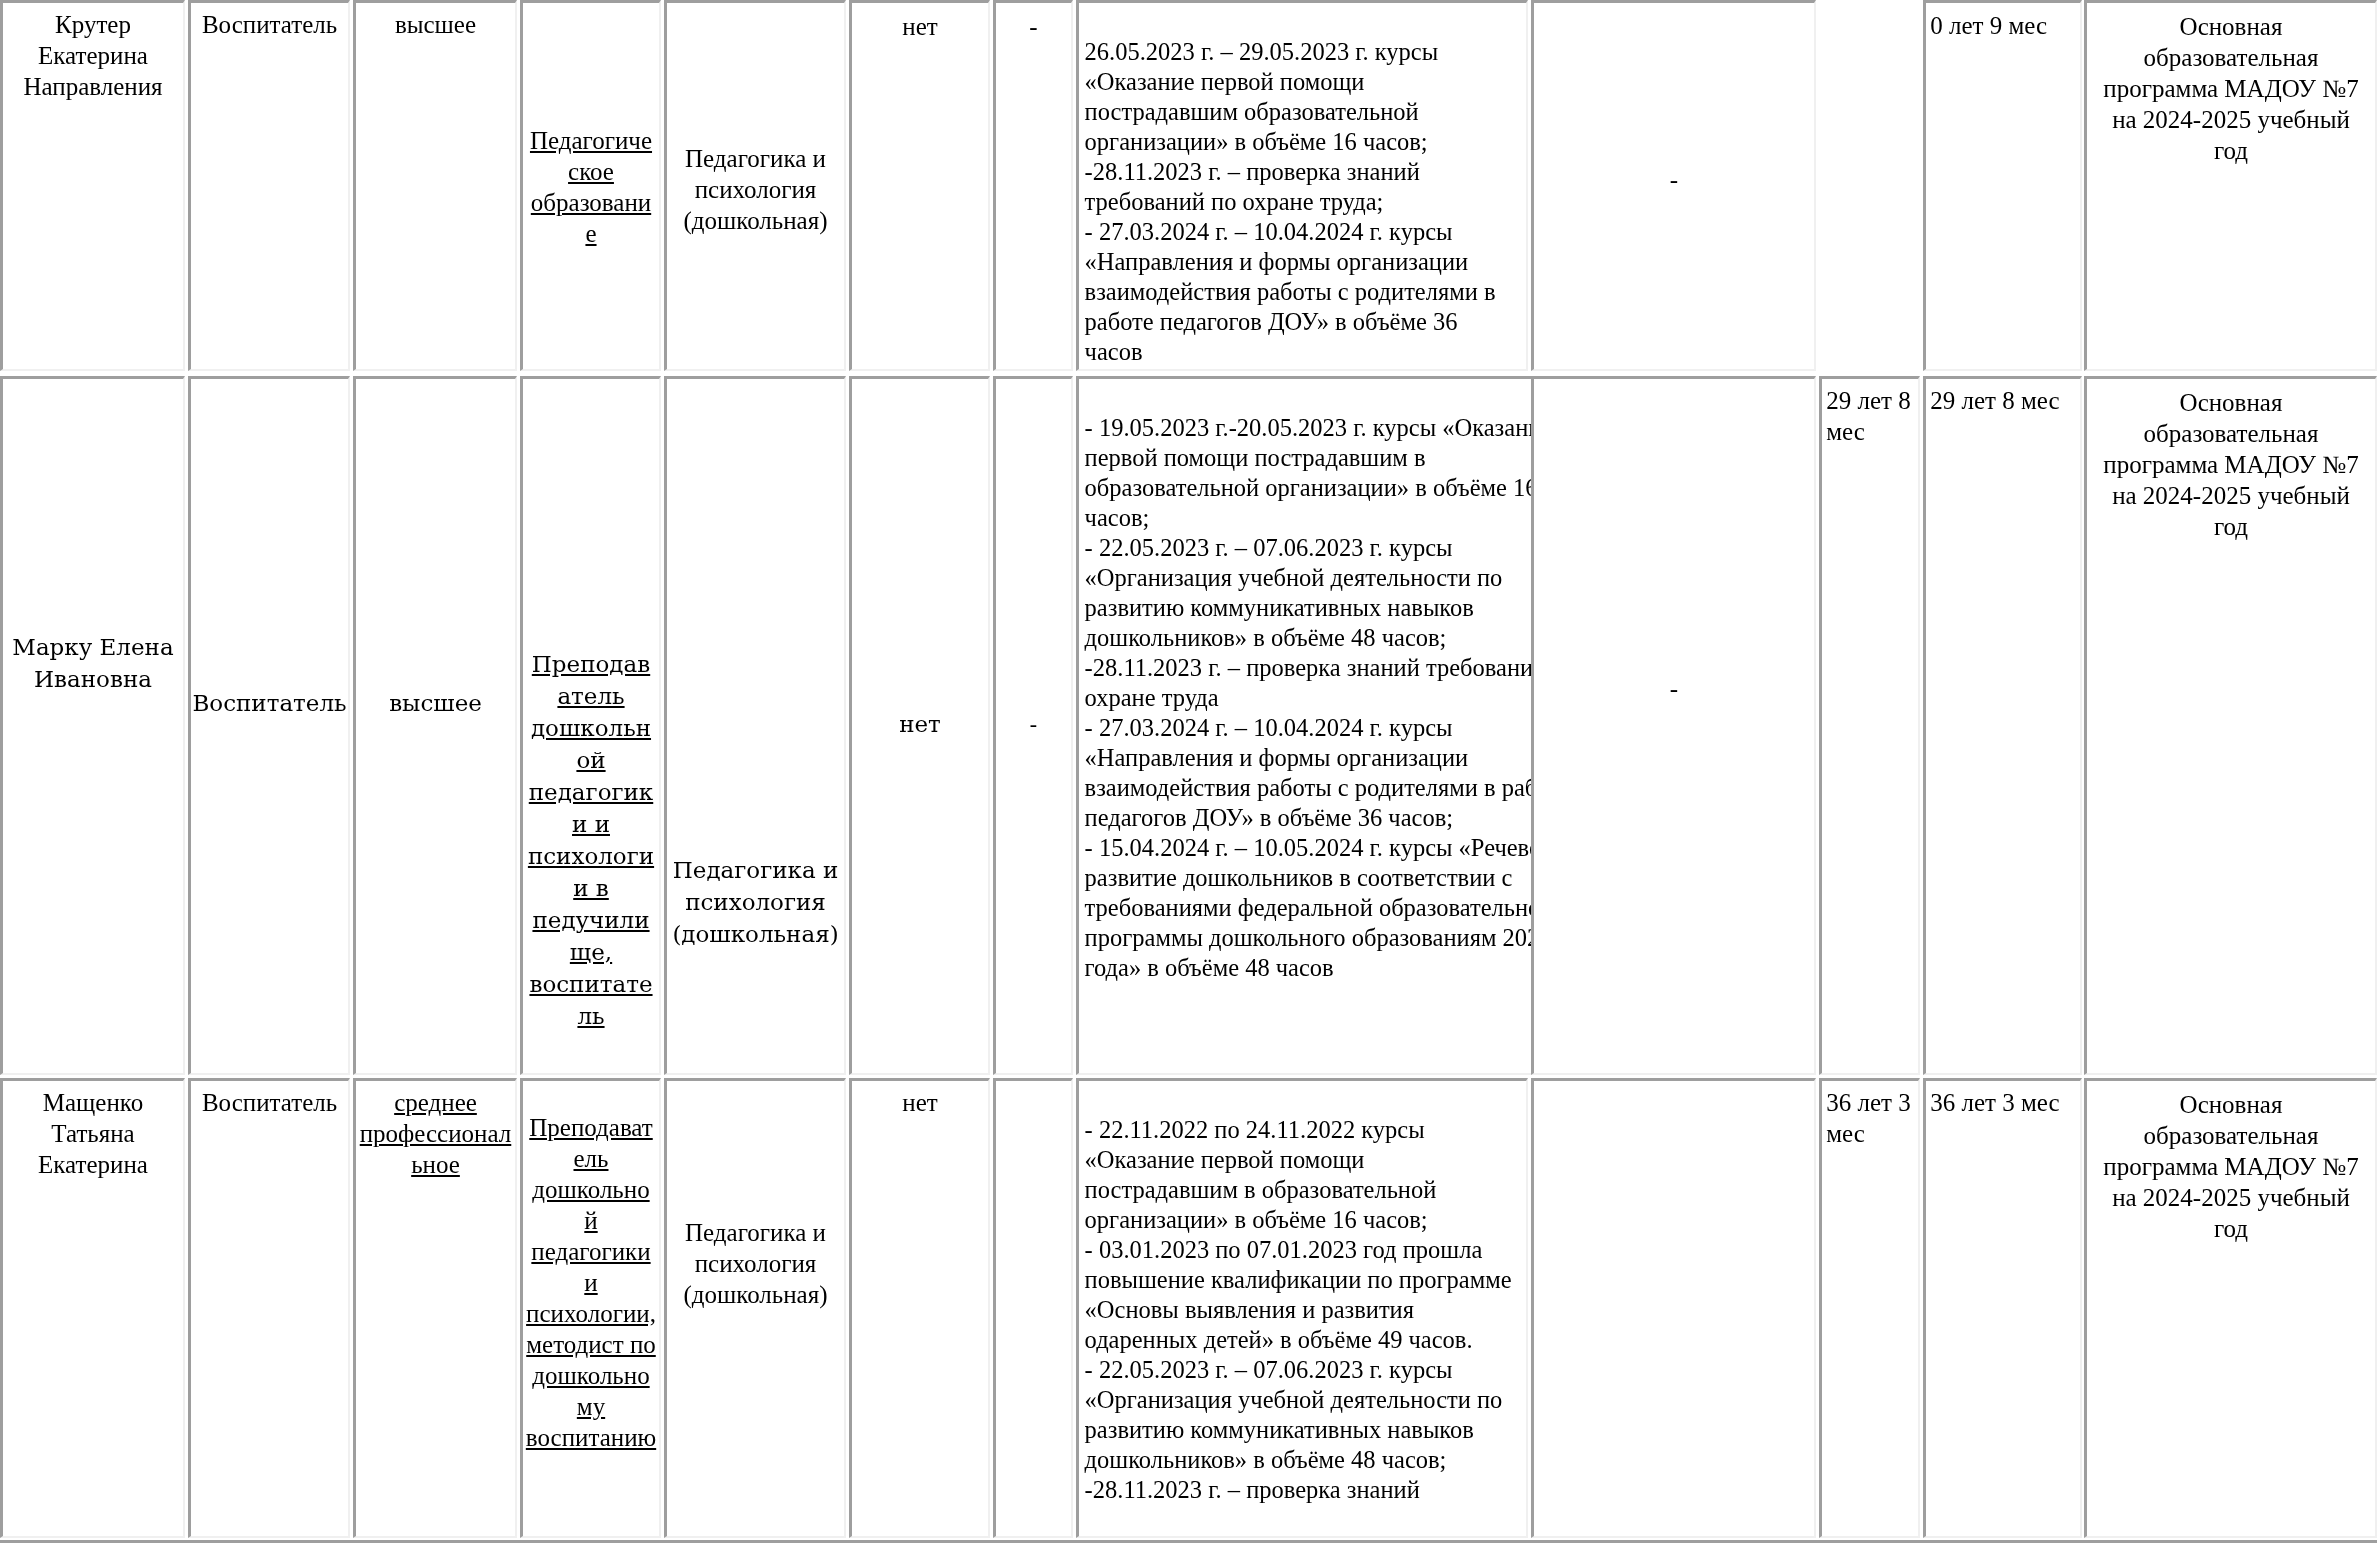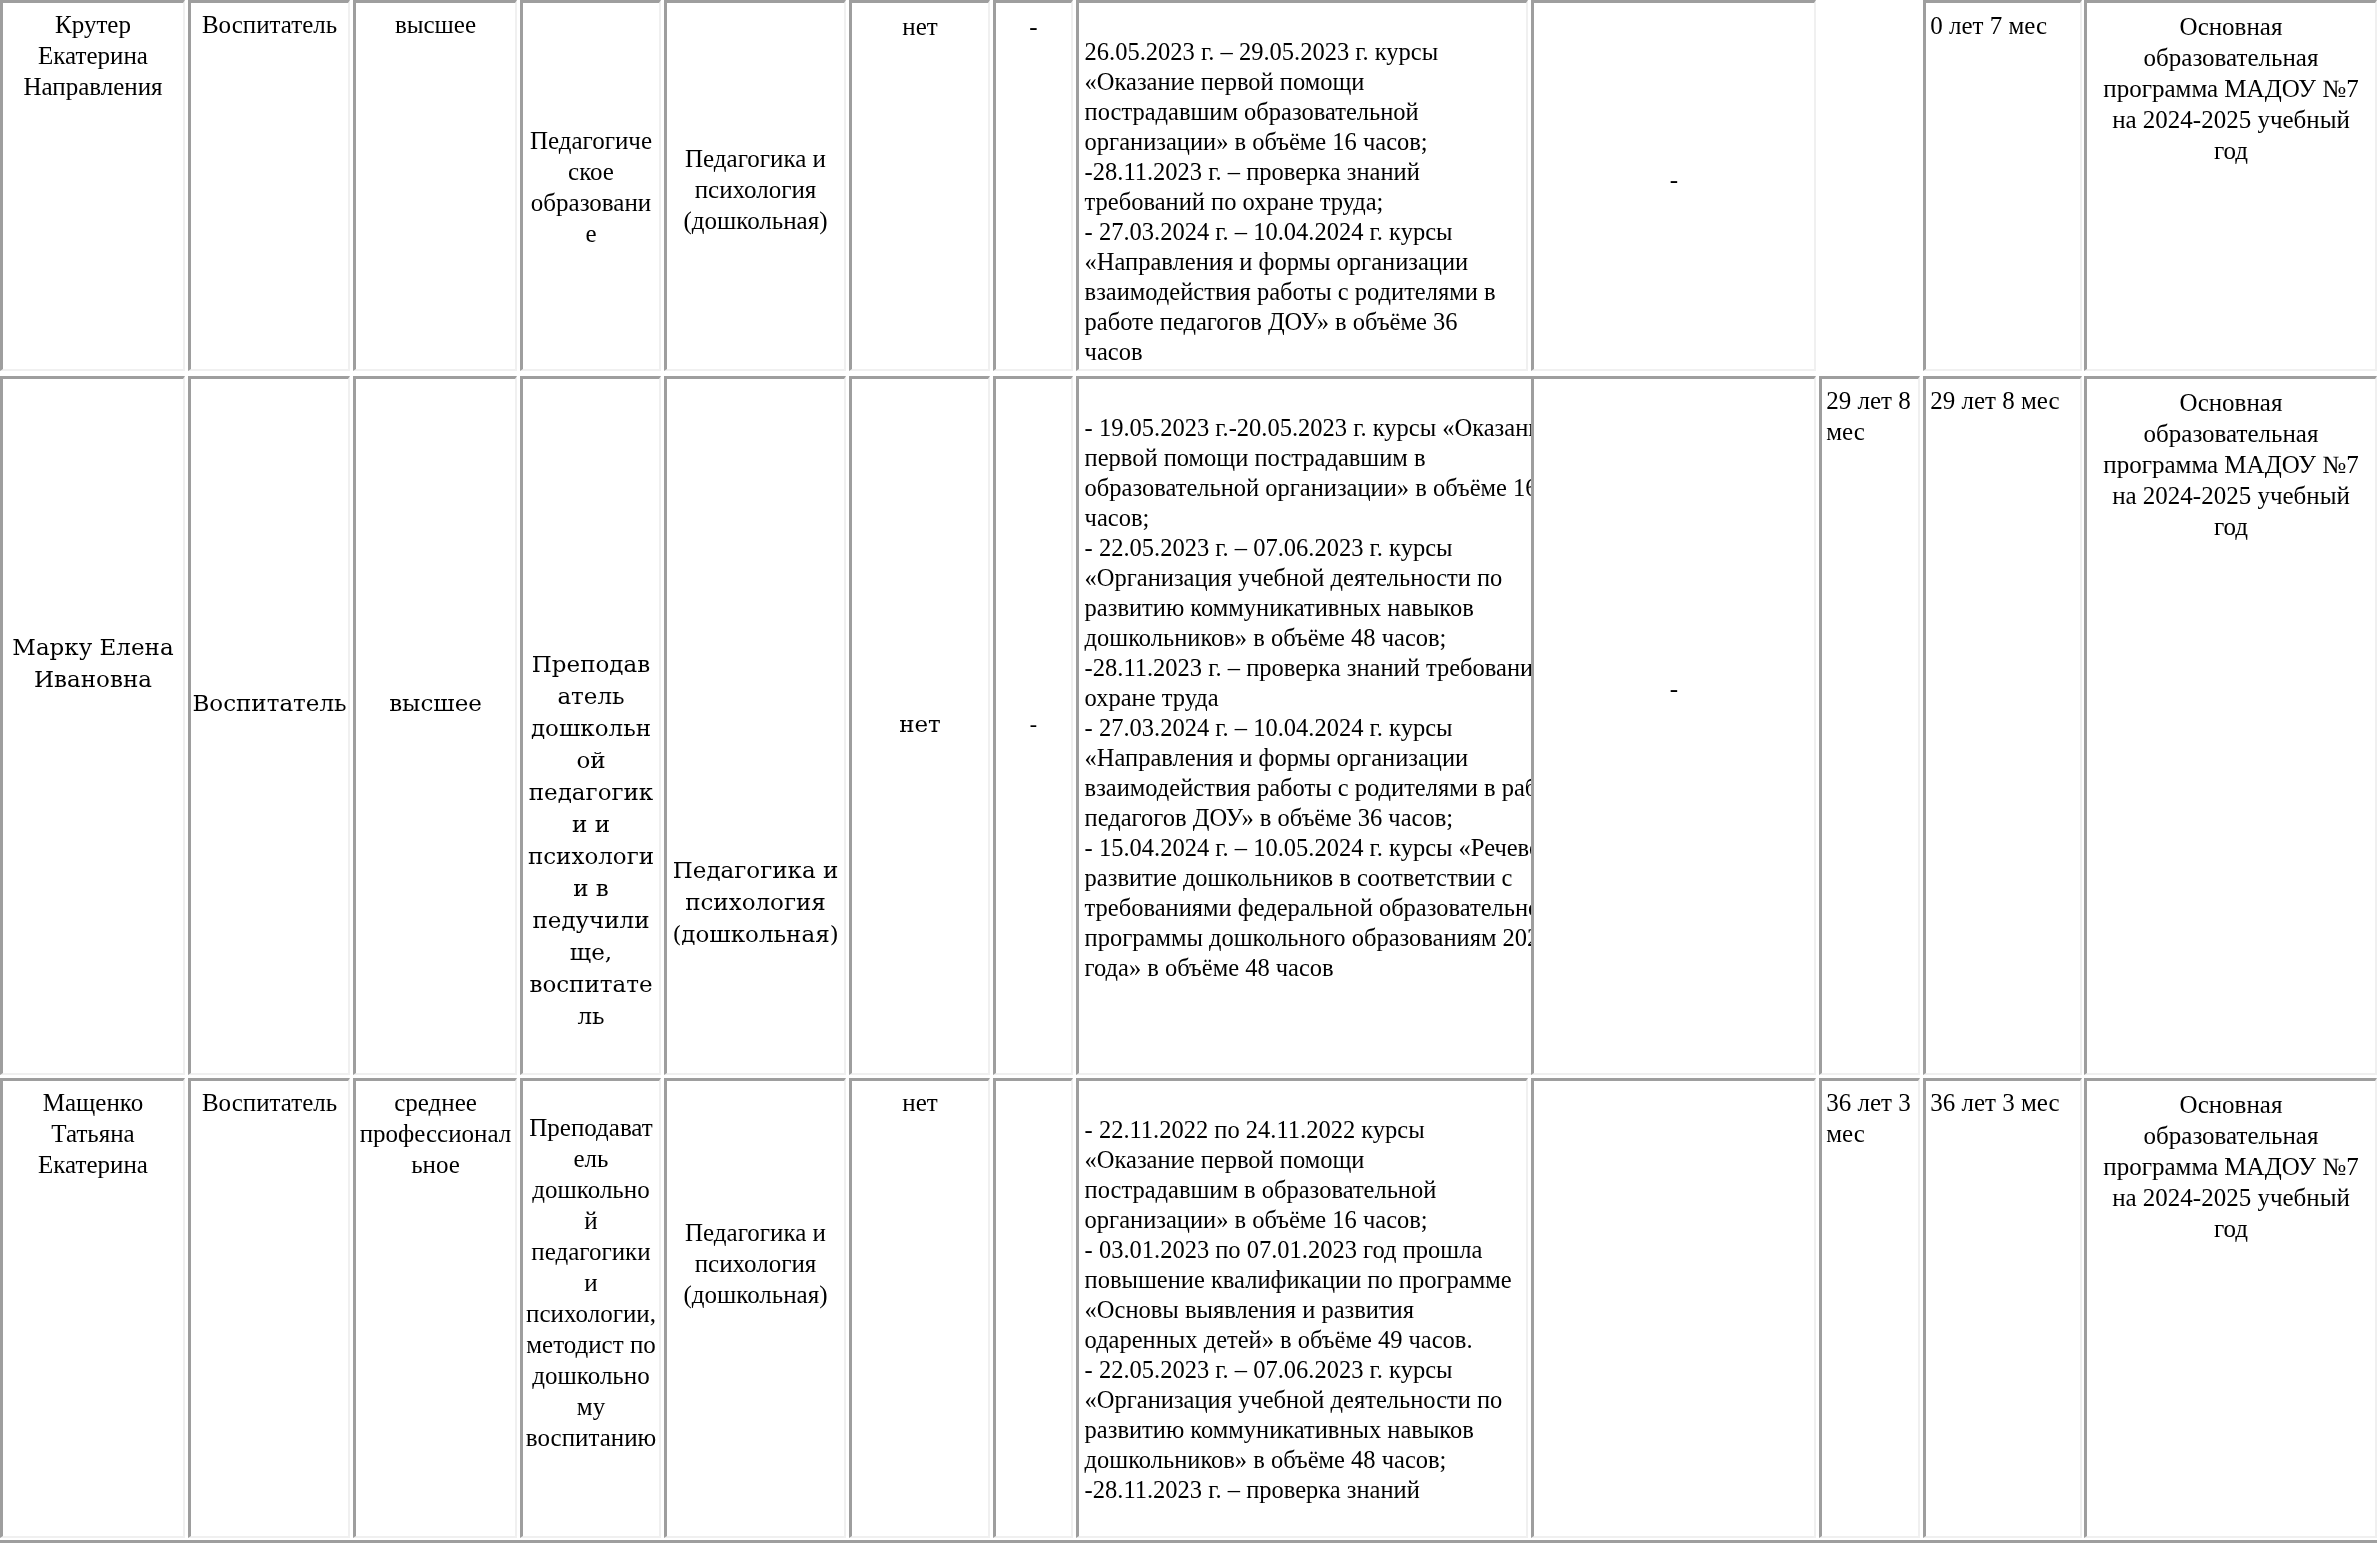--- a/index.html
+++ b/index.html
@@ -26,21 +26,21 @@
     font-size: 25px;
     line-height: 31px;
     overflow: hidden;
   }
   .inner {
     box-sizing: border-box;
     width: 100%;
   }
   .center { text-align: center; }
   .left   { text-align: left; }
-  .bw     { overflow-wrap: break-word; word-wrap: break-word; }
+  .bw     { overflow-wrap: break-word; word-wrap: break-word; text-decoration: underline; }
   .alt {
     font-family: "DejaVu Serif", serif;
     font-size: 23px;
     line-height: 32px;
   }
   .courses {
     font-size: 24.5px;
     line-height: 30px;
     white-space: pre-line;
     text-align: left;
@@ -81,21 +81,21 @@
   </div>
   <div class="cell courses" style="left:1076px; top:0px; width:452px; height:371px">
     <div class="inner" style="padding:4.2px 5.6px 0 5.6px">26.05.2023 г. – 29.05.2023 г. курсы «Оказание первой помощи пострадавшим образовательной организации» в объёме 16 часов;
 -28.11.2023 г. – проверка знаний требований по охране труда;
 - 27.03.2024 г. – 10.04.2024 г. курсы «Направления и формы организации взаимодействия работы с родителями в работе педагогов ДОУ» в объёме 36 часов</div>
   </div>
   <div class="cell center" style="left:1531px; top:0px; width:285px; height:371px">
     <div class="inner" style="padding:161px 4.2px 0 4.2px">-</div>
   </div>
   <div class="cell left" style="left:1923px; top:0px; width:159px; height:371px">
-    <div class="inner" style="padding:7px 4.2px 0 4.2px">0 лет 7 мес</div>
+    <div class="inner" style="padding:7px 4.2px 0 4.2px">0 лет 9 мес</div>
   </div>
   <div class="cell center" style="left:2084px; top:0px; width:293px; height:371px">
     <div class="inner" style="padding:8.4px 14px 0 14px">Основная образовательная программа МАДОУ №7 на 2024-2025 учебный год</div>
   </div>
 
   <div class="cell center alt" style="left:0px; top:376px; width:185px; height:699px">
     <div class="inner" style="padding:252px 4.2px 0 4.2px">Марку Елена Ивановна</div>
   </div>
   <div class="cell center alt" style="left:188px; top:376px; width:162px; height:699px">
     <div class="inner" style="padding:308px 1.4px 0 1.4px">Воспитатель</div>

